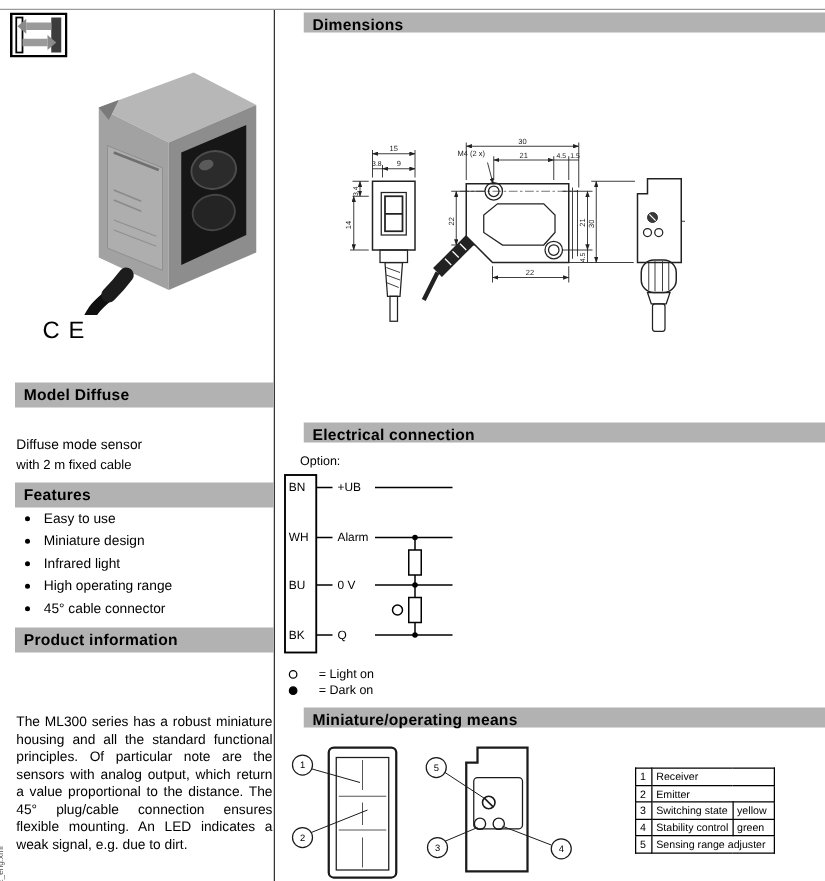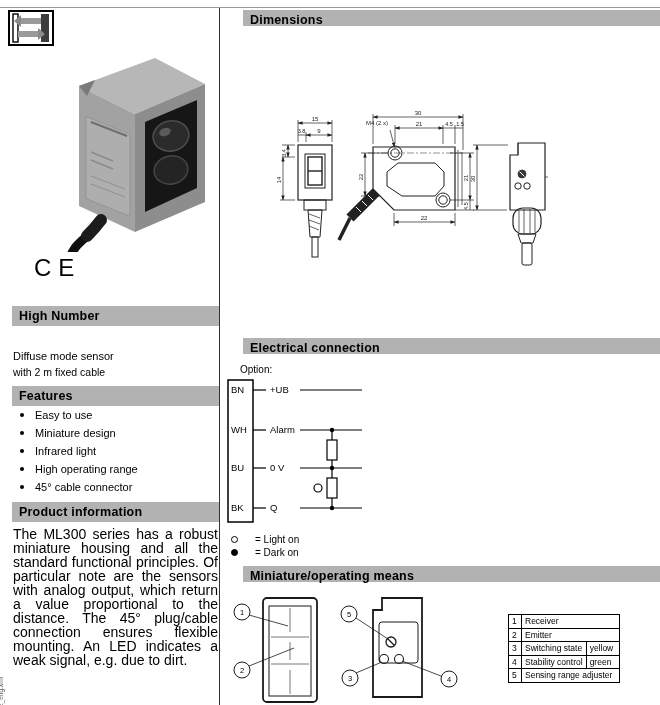--- a/index.html
+++ b/index.html
@@ -10,27 +10,27 @@
   .toprule { left:0; top:7px; width:660px; height:1px; background:#9a9a9a; }
   .divider { left:219px; top:8px; width:1px; height:697px; background:#333; }
   .bar { background:#b2b2b2; font-weight:bold; font-size:12.5px; line-height:20px; padding-left:7px; letter-spacing:.2px; }
   .bar-left { left:12px; width:207px; height:20px; }
   .bar-right { left:211px; width:424px; height:16px;margin-left:32px; }
   .modelnum { font-size:12px; font-weight:bold; }
   .bodytext { font-size:11px; }
   .smalltext { font-size:10.5px; }
   .feat-item { position:relative; padding-left:22px; font-size:11px; height:18px; }
   .feat-item .dot { position:absolute; left:7px; top:4px; width:4px; height:4px; border-radius:50%; background:#000; }
-  .para { font-size:14px; line-height:14px; text-align:justify; }
+  .para { font-size:11px; line-height:14px; text-align:justify;margin-top:44px; }
   .option-label { font-size:10px; }
   .legend-row { font-size:10px; display:flex; align-items:center; gap:17px; }
   .sym { display:inline-block; width:7px; height:7px; border:1.3px solid #000; border-radius:50%; }
   .sym.filled { background:#000; }
   .sideways { font-size:6.5px; color:#555; transform:rotate(-90deg); transform-origin:left bottom; white-space:nowrap; }
-  .ce { font-size:24px; letter-spacing:7px; font-weight:500; }
+  .ce { font-size:19px; letter-spacing:7px; font-weight:500; }
   table.ind { border-collapse:collapse; font-size:8.5px; }
   table.ind td { border:1px solid #000; padding:0 3px; height:13.5px; white-space:nowrap; }
   table.ind { border:1.5px solid #000; }
   svg { display:block; }
   svg text { font-family:"Liberation Sans", sans-serif; fill:#222; }
   .dimtxt { font-size:6px; }
   .dimtxt-s { font-size:5.5px; }
   .wiretxt { font-size:9.5px; fill:#000; }
   .callout { font-size:7.5px; fill:#000; }
 </style>
@@ -72,21 +72,21 @@
       <ellipse cx="110" cy="92" rx="6" ry="4" transform="rotate(-20 110 92)" fill="#5a5a5a"></ellipse>
     </g>
     <g>
       <path d="M42,186 C 34,196 26,200 20,208 C 16,214 14,218 13,224" fill="none" stroke="#101010" stroke-width="9" stroke-linecap="round"></path>
       <path d="M46,180 C 40,188 36,192 32,196" fill="none" stroke="#1c1c1c" stroke-width="12" stroke-linecap="round"></path>
     </g>
   </svg>
 
   <div class="abs ce" style="left:34px;top:254px">CE</div>
 
-  <div class="abs bar bar-left" style="top:306px">High Number</div>
+  <div class="abs bar bar-left" style="top:306px">Model Diffuse</div>
   <div class="abs bodytext" style="left:13px;top:350px">Diffuse mode sensor</div>
   <div class="abs smalltext" style="left:13px;top:366px">with 2 m fixed cable</div>
 
   <div class="abs bar bar-left" style="top:386px">Features</div>
   <div class="abs" style="left:13px;top:409px;width:200px">
     <div class="feat-item"><span class="dot"></span><span>Easy to use</span></div>
     <div class="feat-item"><span class="dot"></span><span>Miniature design</span></div>
     <div class="feat-item"><span class="dot"></span><span>Infrared light</span></div>
     <div class="feat-item"><span class="dot"></span><span>High operating range</span></div>
     <div class="feat-item"><span class="dot"></span><span>45° cable connector</span></div>

